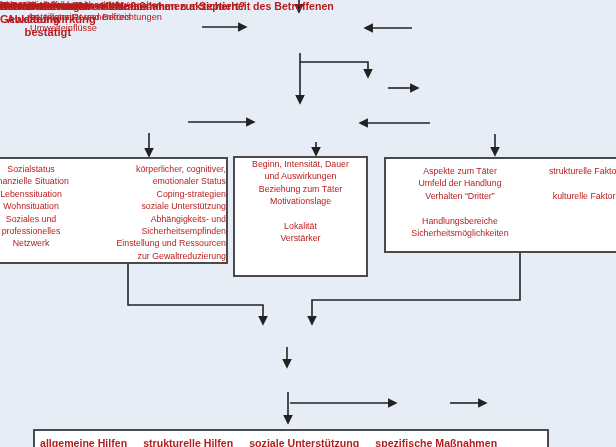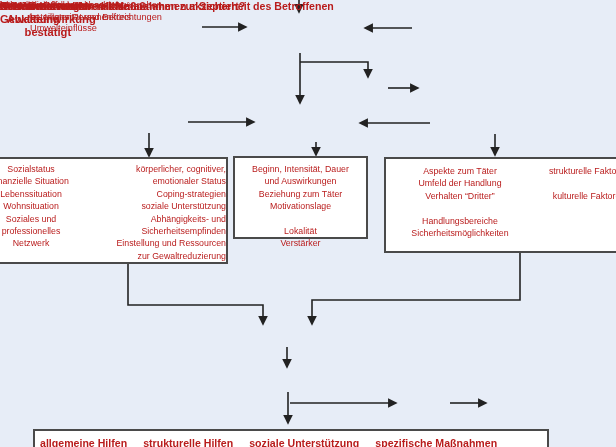--- a/index.html
+++ b/index.html
@@ -85,21 +85,21 @@
     <div class="col" style="width:130px;text-align:right;">körperlicher, cognitiver,
 emotionaler Status
 Coping-strategien
 soziale Unterstützung
 Abhängigkeits- und
 Sicherheitsempfinden
 Einstellung und Ressourcen
 zur Gewaltreduzierung</div>
   </div>
 
-  <div class="box" style="left:233px; top:156px; width:135px; height:83px; padding-top:5px;">
+  <div class="box" style="left:233px; top:156px; width:135px; height:121px; ">
     <div class="col" style="width:100%;">Beginn, Intensität, Dauer
 und Auswirkungen
 Beziehung zum Täter
 Motivationslage
 
 Lokalität
 Verstärker</div>
   </div>
 
   <div class="box" style="left:384px; top:157px; width:262px; height:96px; padding-top:6px;">

